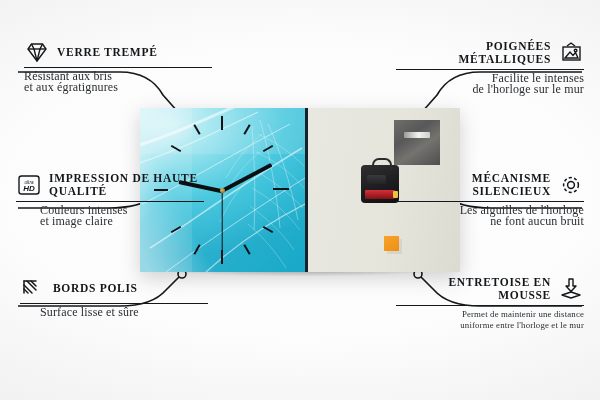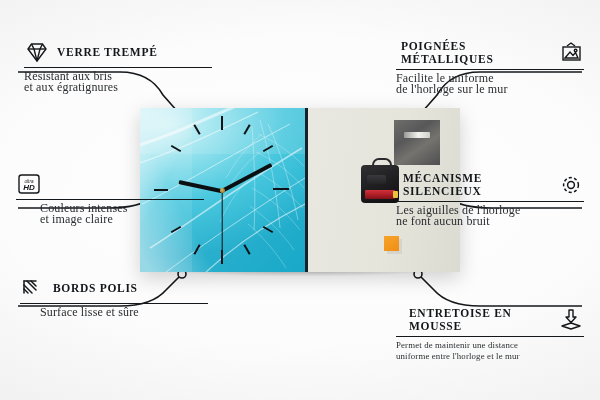--- a/index.html
+++ b/index.html
@@ -77,21 +77,21 @@
     background:linear-gradient(150deg,#f7a32c,#ef8f13);
     box-shadow:3px 3px 0 rgba(200,200,195,.55);
   }
   .panel-shadow{
     position:absolute;left:140px;top:270px;width:322px;height:9px;
     background:radial-gradient(60% 100% at 50% 0%,rgba(0,0,0,.25),rgba(0,0,0,0) 72%);
   }
   
   .callout{position:absolute;width:188px;}
   .callout.left{text-align:left;}
-  .callout.right{text-align:left;}
+  .callout.right{text-align:right;}
   .co-head{display:flex;align-items:center;gap:7px;}
   .callout.right .co-head{justify-content:flex-end;}
   .co-title{
     font-size:11.5px;font-weight:bold;letter-spacing:.7px;
     line-height:13px;color:#14171a;text-transform:uppercase;
   }
   .co-rule{height:1.4px;background:#15181b;margin:3px 0 3px;}
   .co-sub{
     font-size:12px;line-height:11px;color:#2a2d30;letter-spacing:.15px;
   }
@@ -221,20 +221,21 @@
 
   <div class="callout left" style="left:16px;top:172px;">
     <div class="co-head">
       <span class="ico">
         <svg viewBox="0 0 26 24">
           <rect x="3" y="3" width="20" height="18" rx="2.5" fill="none" stroke="#14171a" stroke-width="1.4"></rect>
           <text x="13" y="11" font-family="Liberation Sans, sans-serif" font-size="4.6" text-anchor="middle" fill="#14171a">ultra</text>
           <text x="13" y="18.4" font-family="Liberation Sans, sans-serif" font-size="8" font-weight="bold" text-anchor="middle" fill="#14171a">HD</text>
         </svg>
       </span>
+      <span class="co-title" style="max-width:150px;">IMPRESSION DE HAUTE QUALITÉ</span>
     </div>
     <div class="co-rule"></div>
     <div class="co-sub" style="white-space:pre-line;margin-left:24px;">Couleurs intenses
 et image claire</div>
   </div>
 
   <div class="callout left" style="left:20px;top:276px;">
     <div class="co-head">
       <span class="ico">
         <svg viewBox="0 0 26 24">
@@ -262,42 +263,42 @@
             <g fill="none" stroke="#14171a" stroke-width="1.4">
           <path d="M9,5 L13,2 L17,5"></path>
           <rect x="5" y="6" width="17" height="13"></rect>
           <path d="M7,17 L12,11 L15,14.5 L17.5,11.5 L20,17 Z"></path>
           <circle cx="17.6" cy="9.6" r="1.3"></circle>
         </g>
           </svg>
       </span>
     </div>
     <div class="co-rule"></div>
-    <div class="co-sub" style="white-space:pre-line;">Facilite le uniforme
+    <div class="co-sub" style="white-space:pre-line;">Facilite le intenses
 de l'horloge sur le mur</div>
   </div>
 
   <div class="callout right" style="left:396px;top:172px;">
     <div class="co-head">
       <span class="co-title" style="max-width:148px;">MÉCANISME SILENCIEUX</span>
       <span class="ico">
         <svg viewBox="0 0 26 24">
             <g fill="none" stroke="#14171a" stroke-width="1.5">
           <circle cx="13" cy="12" r="3.4"></circle>
           <circle cx="13" cy="12" r="7.4" stroke-dasharray="3.1 2.3"></circle>
         </g>
           </svg>
       </span>
     </div>
     <div class="co-rule"></div>
     <div class="co-sub" style="white-space:pre-line;">Les aiguilles de l'horloge
 ne font aucun bruit</div>
   </div>
 
-  <div class="callout right" style="left:396px;top:276px;margin-top:31px;">
+  <div class="callout right" style="left:396px;top:276px;">
     <div class="co-head">
       <span class="co-title" style="max-width:142px;">ENTRETOISE EN MOUSSE</span>
       <span class="ico">
         <svg viewBox="0 0 26 24">
             <g fill="none" stroke="#14171a" stroke-width="1.4" stroke-linejoin="round">
           <path d="M11,2 L15,2 L15,9 L18,9 L13,14.5 L8,9 L11,9 Z"></path>
           <path d="M13,15 L22,18 L13,21 L4,18 Z"></path>
         </g>
           </svg>
       </span>

